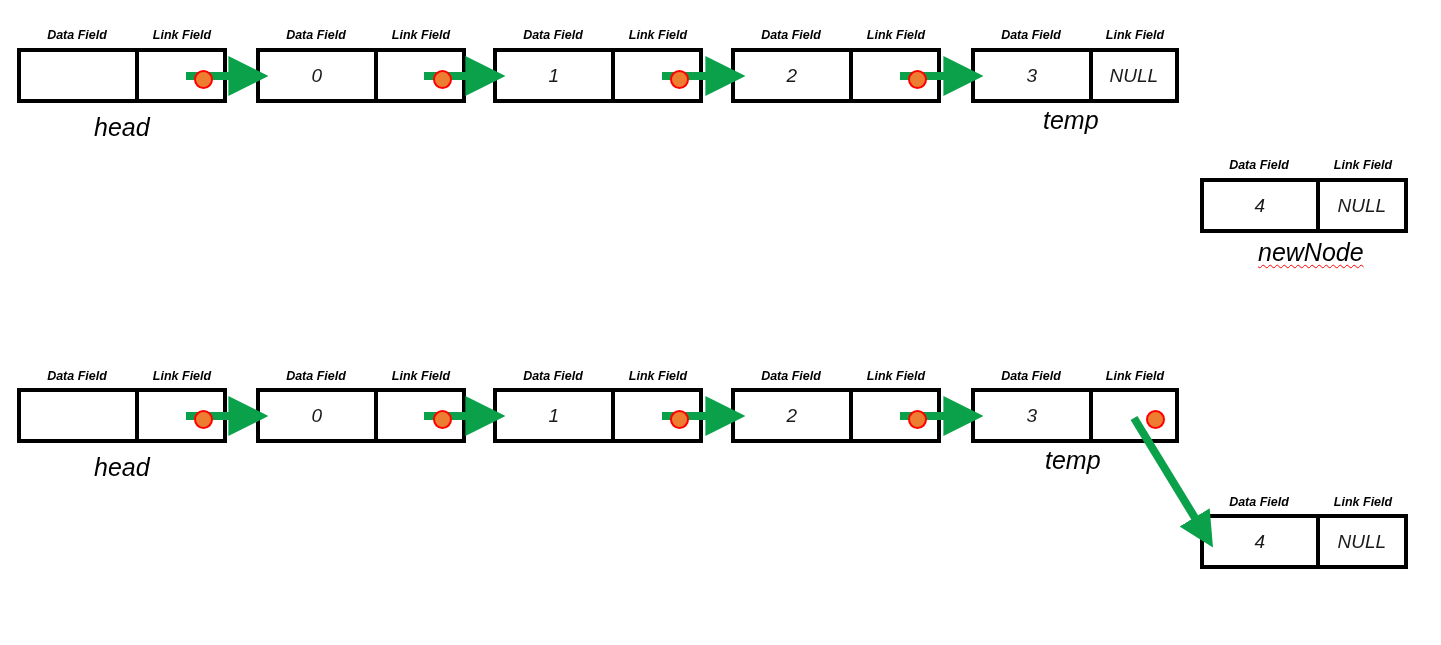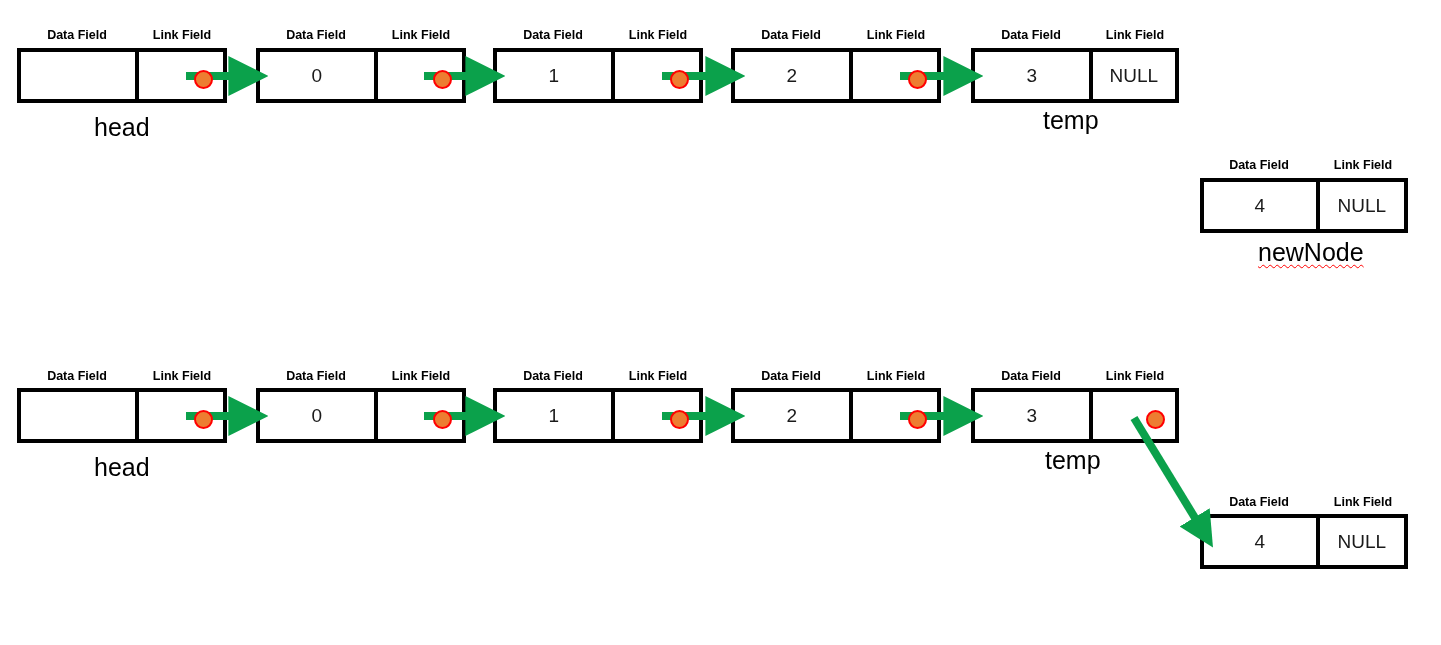--- a/index.html
+++ b/index.html
@@ -13,20 +13,21 @@
     position: relative;
     overflow: hidden;
     font-family: "Liberation Sans", sans-serif;
     color: #000000;
   }
   #canvas {
     position: absolute;
     left: 0; top: 0;
     width: 1441px;
     height: 594px;
+    font-style: italic;
   }
 
   
   .node {
     position: absolute;
     box-sizing: border-box;
     border: 4px solid #000000;
     background: #ffffff;
     display: flex;
     align-items: stretch;

